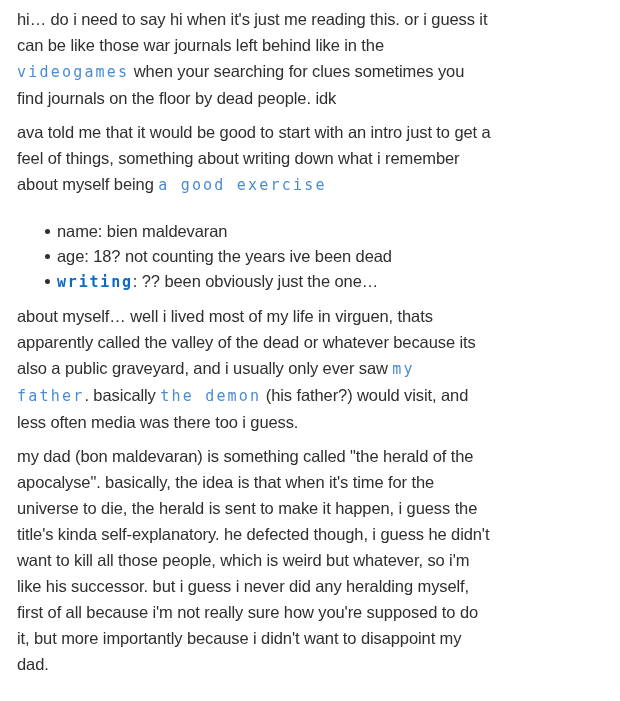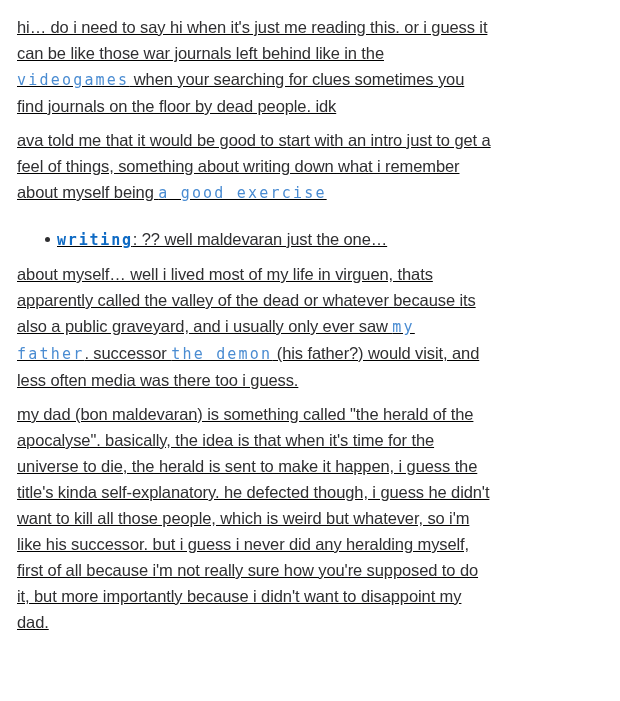--- a/index.html
+++ b/index.html
@@ -7,22 +7,21 @@
     width: 620px;
     height: 701px;
     background: var(--page-bg, #ffffff);
     overflow: hidden;
     font-family: "Liberation Sans", sans-serif;
   }
   .document {
     box-sizing: border-box;
     width: 512px;
     height: 701px;
-    padding: 14px 18px 0 17px;
-    text-decoration: underline;
+    padding: 6px 18px 0 17px;
   }
   .document p {
     margin: 0 0 8px 0;
     font-size: 16.5px;
     line-height: 26px;
     color: var(--text-color, #2f2f31);
     letter-spacing: -0.1px;
   }
   .document ul {
     list-style: none;
@@ -59,17 +58,19 @@
     color: var(--link-bold-color, #0e6ac4);
   }
 </style>
 </head>
 <body>
 
 <div class="document">
     <p><span>hi… do i need to say hi when it's just me reading this. or i guess it can be like those war journals left behind like in the </span><span class="mono-link">videogames</span><span> when your searching for clues sometimes you find journals on the floor by dead people. idk</span></p>
     <p><span>ava told me that it would be good to start with an intro just to get a feel of things, something about writing down what i remember about myself being </span><span class="mono-link">a good exercise</span></p>
     <ul>
-      <li><span class="mono-link bold">writing</span><span>: ?? well maldevaran just the one…</span></li>
+      <li><span>name: bien maldevaran</span></li>
+      <li><span>age: 18? not counting the years ive been dead</span></li>
+      <li><span class="mono-link bold">writing</span><span>: ?? been obviously just the one…</span></li>
     </ul>
-    <p><span>about myself… well i lived most of my life in virguen, thats apparently called the valley of the dead or whatever because its also a public graveyard, and i usually only ever saw </span><span class="mono-link">my father</span><span>. successor </span><span class="mono-link">the demon</span><span> (his father?) would visit, and less often media was there too i guess.</span></p>
+    <p><span>about myself… well i lived most of my life in virguen, thats apparently called the valley of the dead or whatever because its also a public graveyard, and i usually only ever saw </span><span class="mono-link">my father</span><span>. basically </span><span class="mono-link">the demon</span><span> (his father?) would visit, and less often media was there too i guess.</span></p>
     <p><span>my dad (bon maldevaran) is something called "the herald of the apocalyse". basically, the idea is that when it's time for the universe to die, the herald is sent to make it happen, i guess the title's kinda self-explanatory. he defected though, i guess he didn't want to kill all those people, which is weird but whatever, so i'm like his successor. but i guess i never did any heralding myself, first of all because i'm not really sure how you're supposed to do it, but more importantly because i didn't want to disappoint my dad.</span></p>
   </div>
 
 </body></html>

